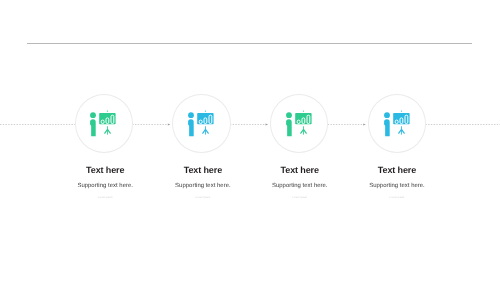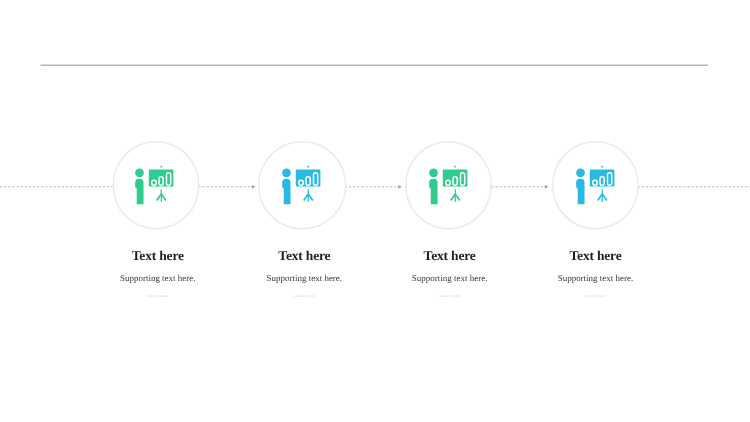--- a/index.html
+++ b/index.html
@@ -1,18 +1,18 @@
 <!DOCTYPE html>
 <html><head>
 <meta charset="utf-8">
 <style>
   html,body{margin:0;padding:0;background:#ffffff;}
   body{width:500px;height:281px;font-family:"Liberation Sans",sans-serif;overflow:hidden;
        -webkit-font-smoothing:antialiased;text-rendering:geometricPrecision;}
-  .slide{position:relative;width:500px;height:229px;background:#fff;overflow:hidden;font-family:Liberation Serif, serif;}
+  .slide{position:relative;width:500px;height:229px;background:#fff;overflow:hidden;}
 
   .topline{position:absolute;left:27.2px;top:42.5px;width:445.3px;height:1px;background:#b8b8b8;}
 
   .track{position:absolute;left:0px;top:115px;width:500px;height:20px;}
 
   .node{position:absolute;top:94.0px;width:58.4px;height:58.8px;border-radius:50%;
         border:0.8px solid #ebebeb;background:#fff;box-sizing:border-box;}
 
   .icon{position:absolute;top:103px;width:38px;height:38px;}
 

